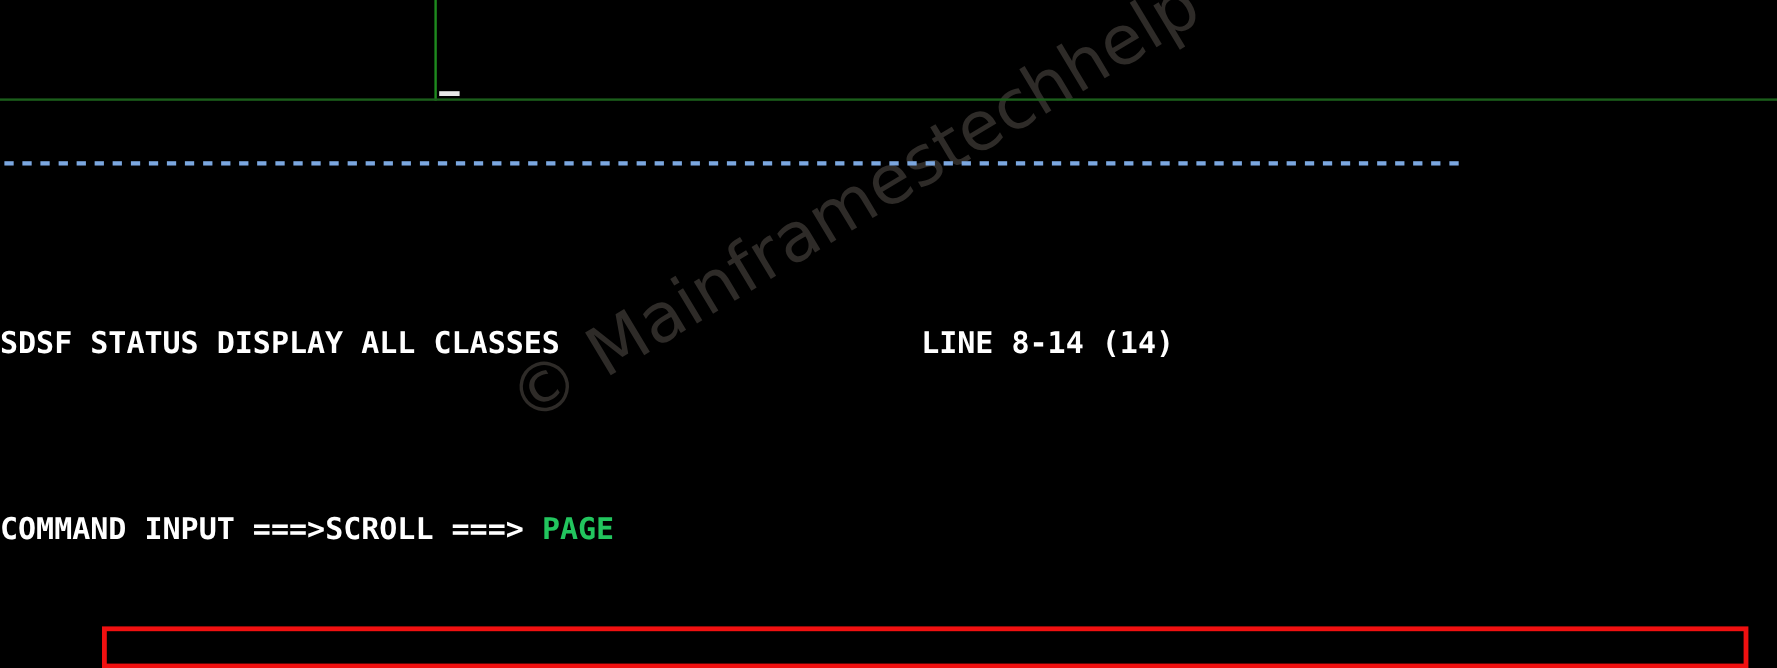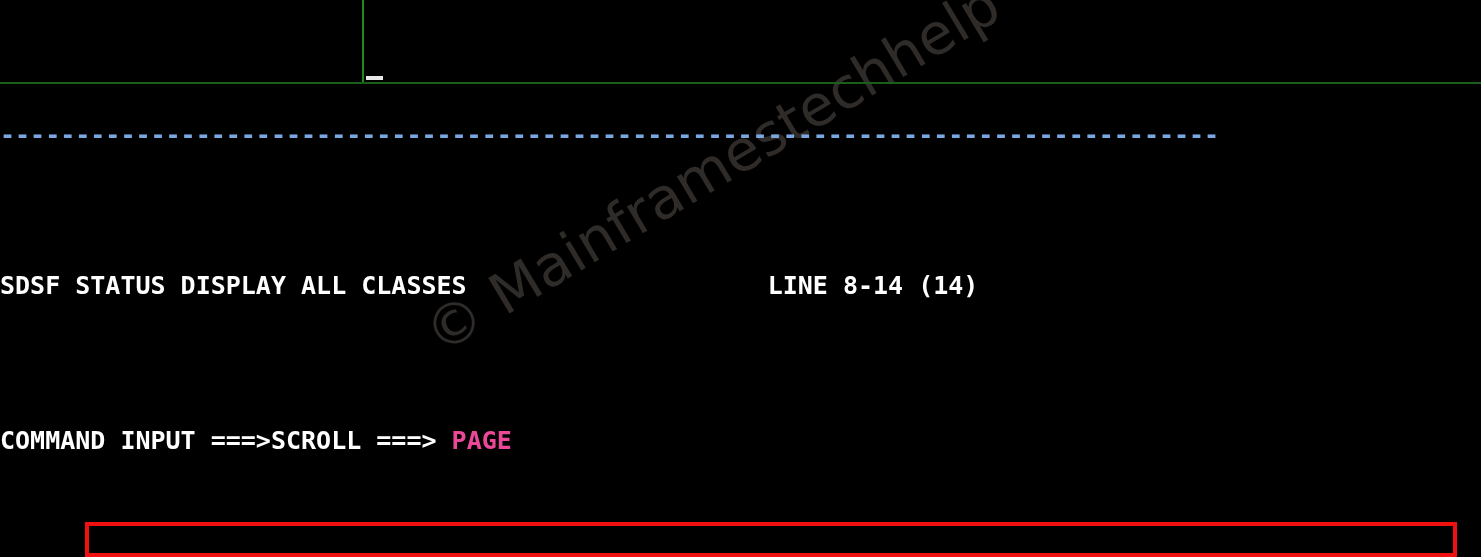--- a/index.html
+++ b/index.html
@@ -37,21 +37,21 @@
   }
   
   .row.dashes {
     height: 22px;
     line-height: 22px;
     font-size: 25px;
   }
 
   .c-white   { color: #FFFFFF; text-align: center; }
   .c-blue    { color: #7BA7E0; }
-  .c-red     { color: #ec4899; }
+  .c-red     { color: #22c55e; }
 
   
   #vline {
     position: absolute;
     left: 362px;
     top: 0px;
     width: 2px;
     height: 84px;
     background: #1E8A1E;
     z-index: 4;

